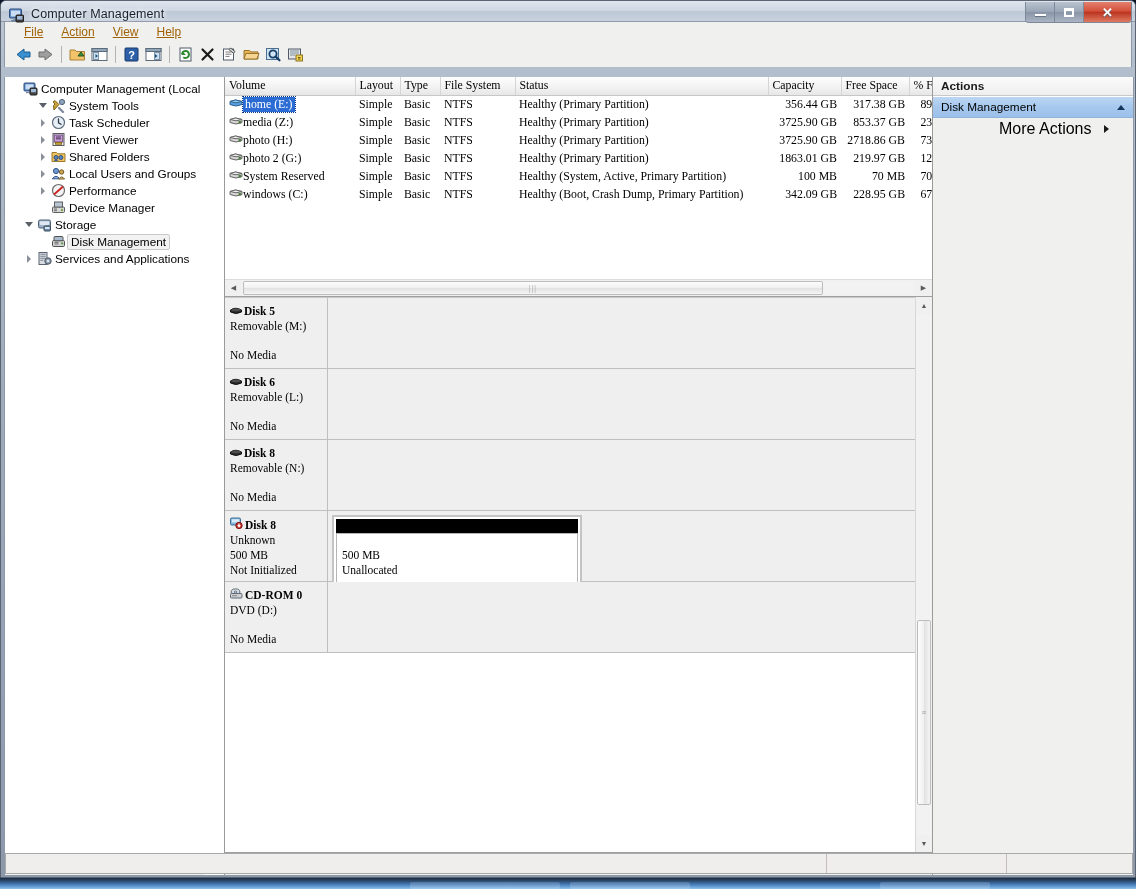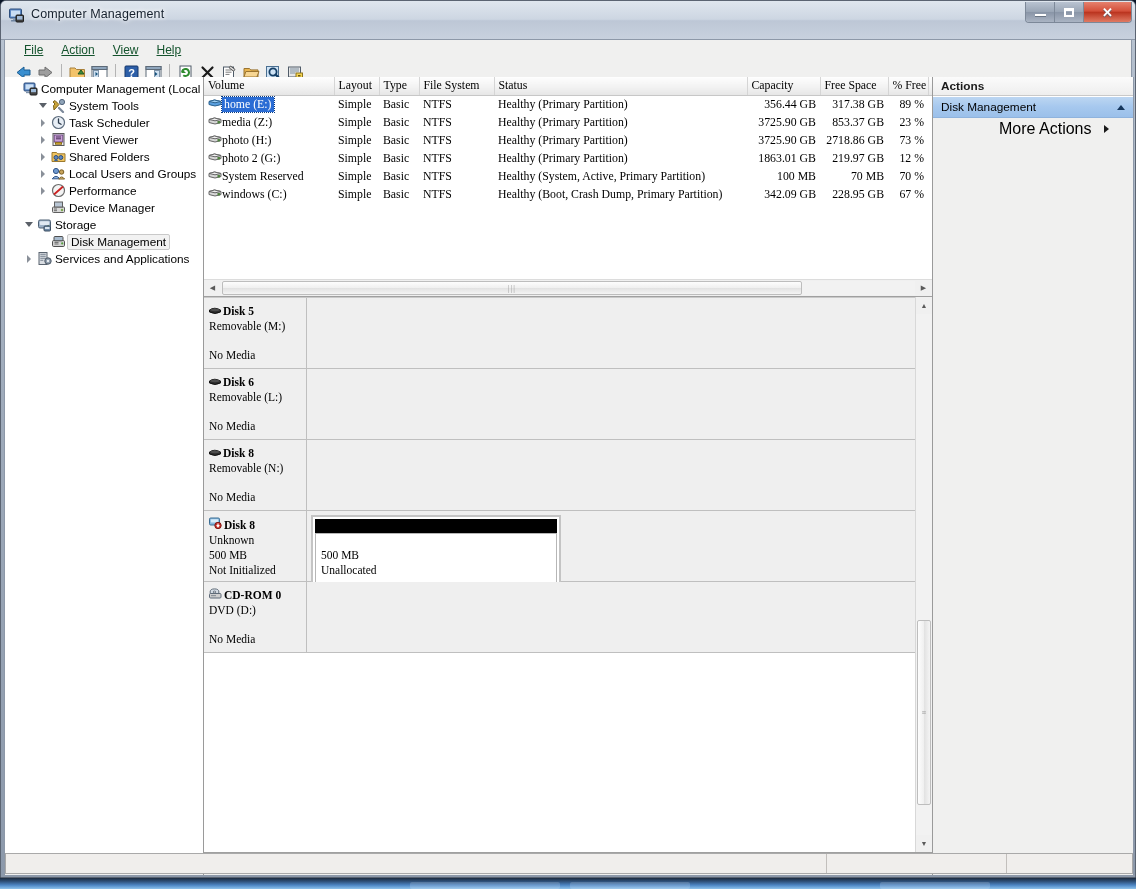--- a/index.html
+++ b/index.html
@@ -16,21 +16,21 @@
     position: absolute;
     left: 0; top: 0;
     width: 1136px; height: 878px;
     background: linear-gradient(to bottom, #c3ccd8 0%, #b4bfcd 6%, #9fabbb 45%, #8c99ab 100%);
     border: 1px solid #5b6472;
     border-radius: 6px 6px 0 0;
     padding: 0;
   }
   #titlebar {
     position: relative;
-    height: 39px;
+    height: 21px;
     border-radius: 5px 5px 0 0;
     background: linear-gradient(to bottom, #dfe6ee 0%, #cdd6e2 48%, #bdc7d6 52%, #c8d1de 100%);
     border-bottom: 1px solid #8d98a8;
   }
   #app-icon {
     position: absolute; left: 7px; top: 6px;
     width: 17px; height: 17px;
   }
   #title-text {
     position: absolute; left: 30px; top: 6px;
@@ -67,21 +67,21 @@
   #menubar {
     height: 20px;
     margin: 0 3px;
     background: #f0f0ef;
     border-left: 1px solid #8d98a8;
     border-right: 1px solid #8d98a8;
     display: flex; align-items: center;
     padding-left: 10px;
   }
   .menu-item {
-    font-size: 12px; color: #14532d;
+    font-size: 12px; color: #a16207;
     padding: 2px 9px;
     cursor: default;
   }
   .menu-item u { text-decoration: underline; }
 
   
   #toolbar {
     height: 25px;
     margin: 0 3px;
     background: #f0f0ef;
@@ -100,21 +100,21 @@
     left: 3px; top: 76px;
     width: 1130px; height: 799px;
     background: #f0f0ef;
     border: 1px solid #8d98a8;
     border-top: none;
     display: flex;
   }
 
   
   #treepane {
-    width: 199px;
+    width: 220px;
     background: #fff;
     border-right: 1px solid #9a9a9a;
     position: relative;
     overflow: hidden;
   }
   #tree {
     padding: 3px 0 0 0;
     font-size: 11.8px;
     color: #000;
     white-space: nowrap;

